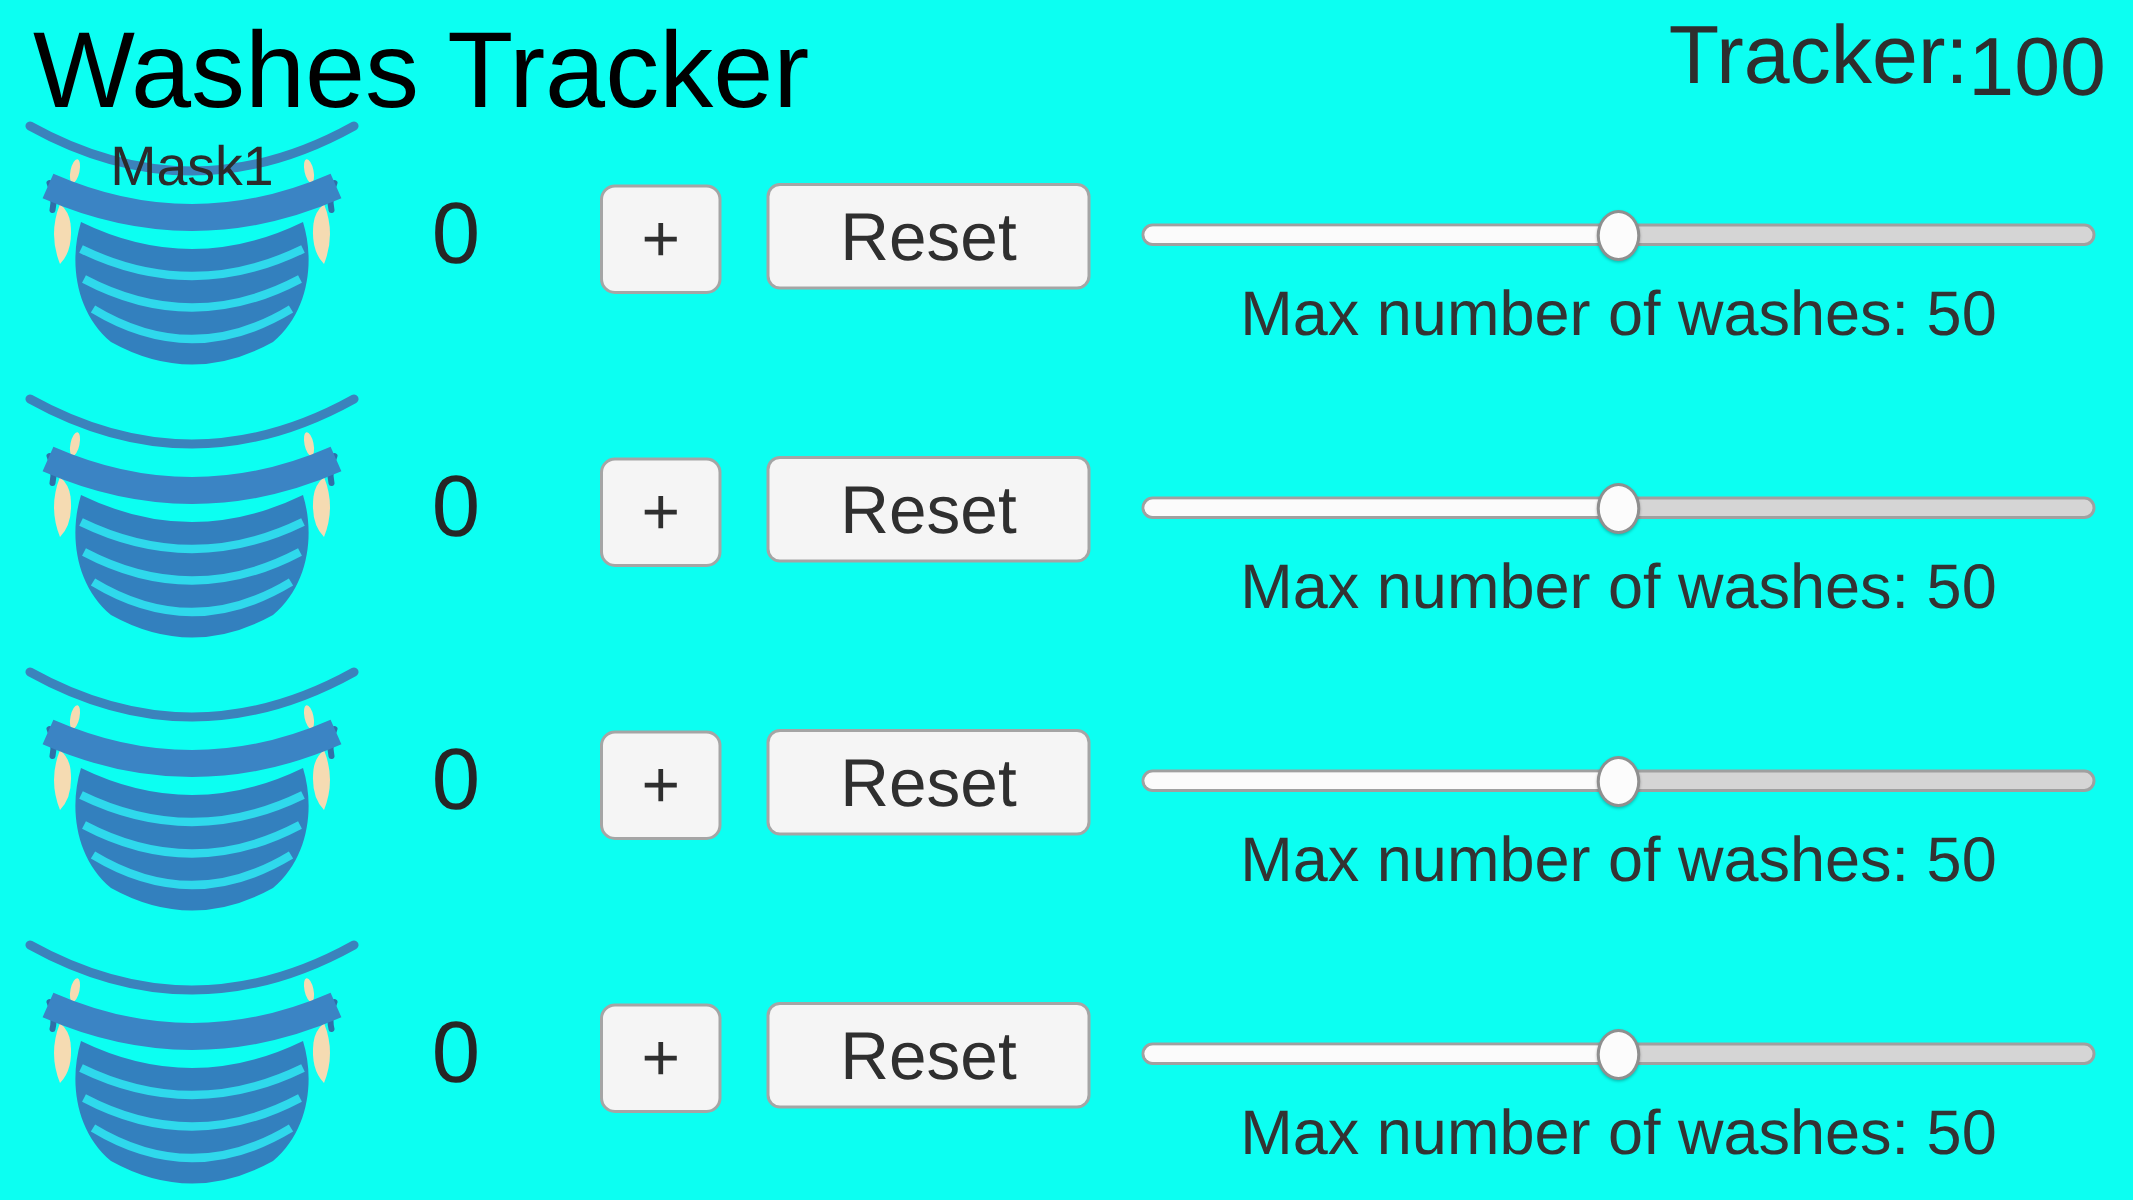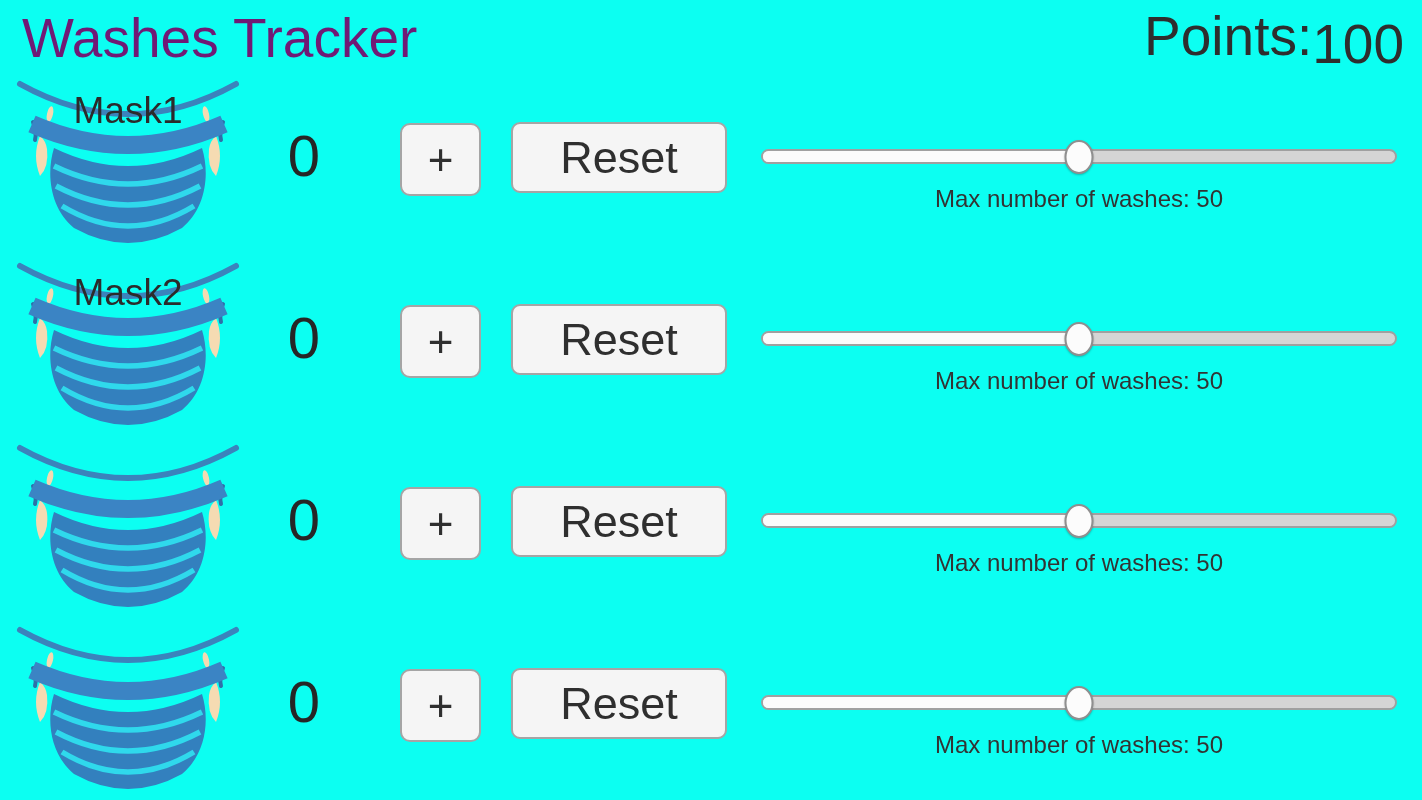--- a/index.html
+++ b/index.html
@@ -7,21 +7,21 @@
   .app{
     position:relative;
     width:1422px;height:800px;
     background:#0CFFF2;
     overflow:hidden;
     color:#2D2D2D;
   }
   
   .title{
     position:absolute;left:22px;top:8px;
-    font-size:55px;line-height:1.1;color:#701a75;
+    font-size:72px;line-height:1.1;color:#000000;
   }
   .points{
     position:absolute;right:18px;top:6px;
     font-size:55px;line-height:1.1;color:#2E2E2E;
     white-space:nowrap;
   }
   .points .pts-value{position:relative;top:8px;text-align:center;}
   
   .row{position:absolute;left:0;width:1422px;height:182px;}
   .row1{top:78px}.row2{top:260px}.row3{top:442px}.row4{top:624px}
@@ -54,31 +54,31 @@
   .slider-thumb{
     position:absolute;left:50%;top:50%;
     width:29px;height:34px;
     transform:translate(-50%,-50%);
     background:#FCFCFC;border:2px solid #8F8F8F;border-radius:50%;
     box-sizing:border-box;
     box-shadow:0 1px 2px rgba(0,0,0,0.25);
   }
   .max-label{
     position:absolute;left:761px;top:107px;width:636px;
-    text-align:center;font-size:24px;color:#333333;
+    text-align:center;font-size:42px;color:#333333;
     white-space:nowrap;
   }
 </style>
 </head>
 <body>
 
 <div class="app">
 
   <div class="title">Washes Tracker</div>
-  <div class="points"><span>Points:</span><span class="pts-value">100</span></div>
+  <div class="points"><span>Tracker:</span><span class="pts-value">100</span></div>
 
   <div class="row row1">
     <div class="mask-wrap">
       <svg width="228" height="172" viewBox="0 0 228 172">
         <path d="M 6 6 Q 114 66 222 6" stroke="#3B83BC" stroke-width="6" fill="none" stroke-linecap="round"></path>
         <path d="M 19 44 q 4 10 2 18" stroke="#2F6FA8" stroke-width="4" fill="none" stroke-linecap="round"></path>
         <path d="M 209 44 q -4 10 -2 18" stroke="#2F6FA8" stroke-width="4" fill="none" stroke-linecap="round"></path>
         <ellipse cx="36" cy="36" rx="3" ry="8" transform="rotate(12 36 36)" fill="#F5DBB2"></ellipse>
         <ellipse cx="192" cy="36" rx="3" ry="8" transform="rotate(-12 192 36)" fill="#F5DBB2"></ellipse>
         <path d="M 26 58 q -8 20 0 40 q 9 -9 7 -27 q -1 -8 -7 -13 z" fill="#F5DBB2"></path>
@@ -110,21 +110,20 @@
         <ellipse cx="36" cy="36" rx="3" ry="8" transform="rotate(12 36 36)" fill="#F5DBB2"></ellipse>
         <ellipse cx="192" cy="36" rx="3" ry="8" transform="rotate(-12 192 36)" fill="#F5DBB2"></ellipse>
         <path d="M 26 58 q -8 20 0 40 q 9 -9 7 -27 q -1 -8 -7 -13 z" fill="#F5DBB2"></path>
         <path d="M 202 58 q 8 20 0 40 q -9 -9 -7 -27 q 1 -8 7 -13 z" fill="#F5DBB2"></path>
         <path d="M 18 46 Q 114 88 210 46" stroke="#3B84C4" stroke-width="18" fill="none"></path>
         <path d="M 40 70 Q 114 106 188 70 C 196 96 192 130 168 150 Q 114 180 60 150 C 36 130 32 96 40 70 Z" fill="#3380BE"></path>
         <path d="M 40 88 Q 114 124 188 88" stroke="#2FD9EC" stroke-width="5.5" fill="none"></path>
         <path d="M 42 108 Q 114 146 186 108" stroke="#2FD9EC" stroke-width="5.5" fill="none"></path>
         <path d="M 48 128 Q 114 168 180 128" stroke="#2FD9EC" stroke-width="5.5" fill="none"></path>
       </svg>
-      <div class="mask-label">Mask2</div>
     </div>
     <div class="counter">0</div>
     <button class="btn btn-plus">+</button>
     <button class="btn btn-reset">Reset</button>
     <div class="slider">
       <div class="slider-fill"></div>
       <div class="slider-thumb"></div>
     </div>
     <div class="max-label">Max number of washes: 50</div>
   </div>

